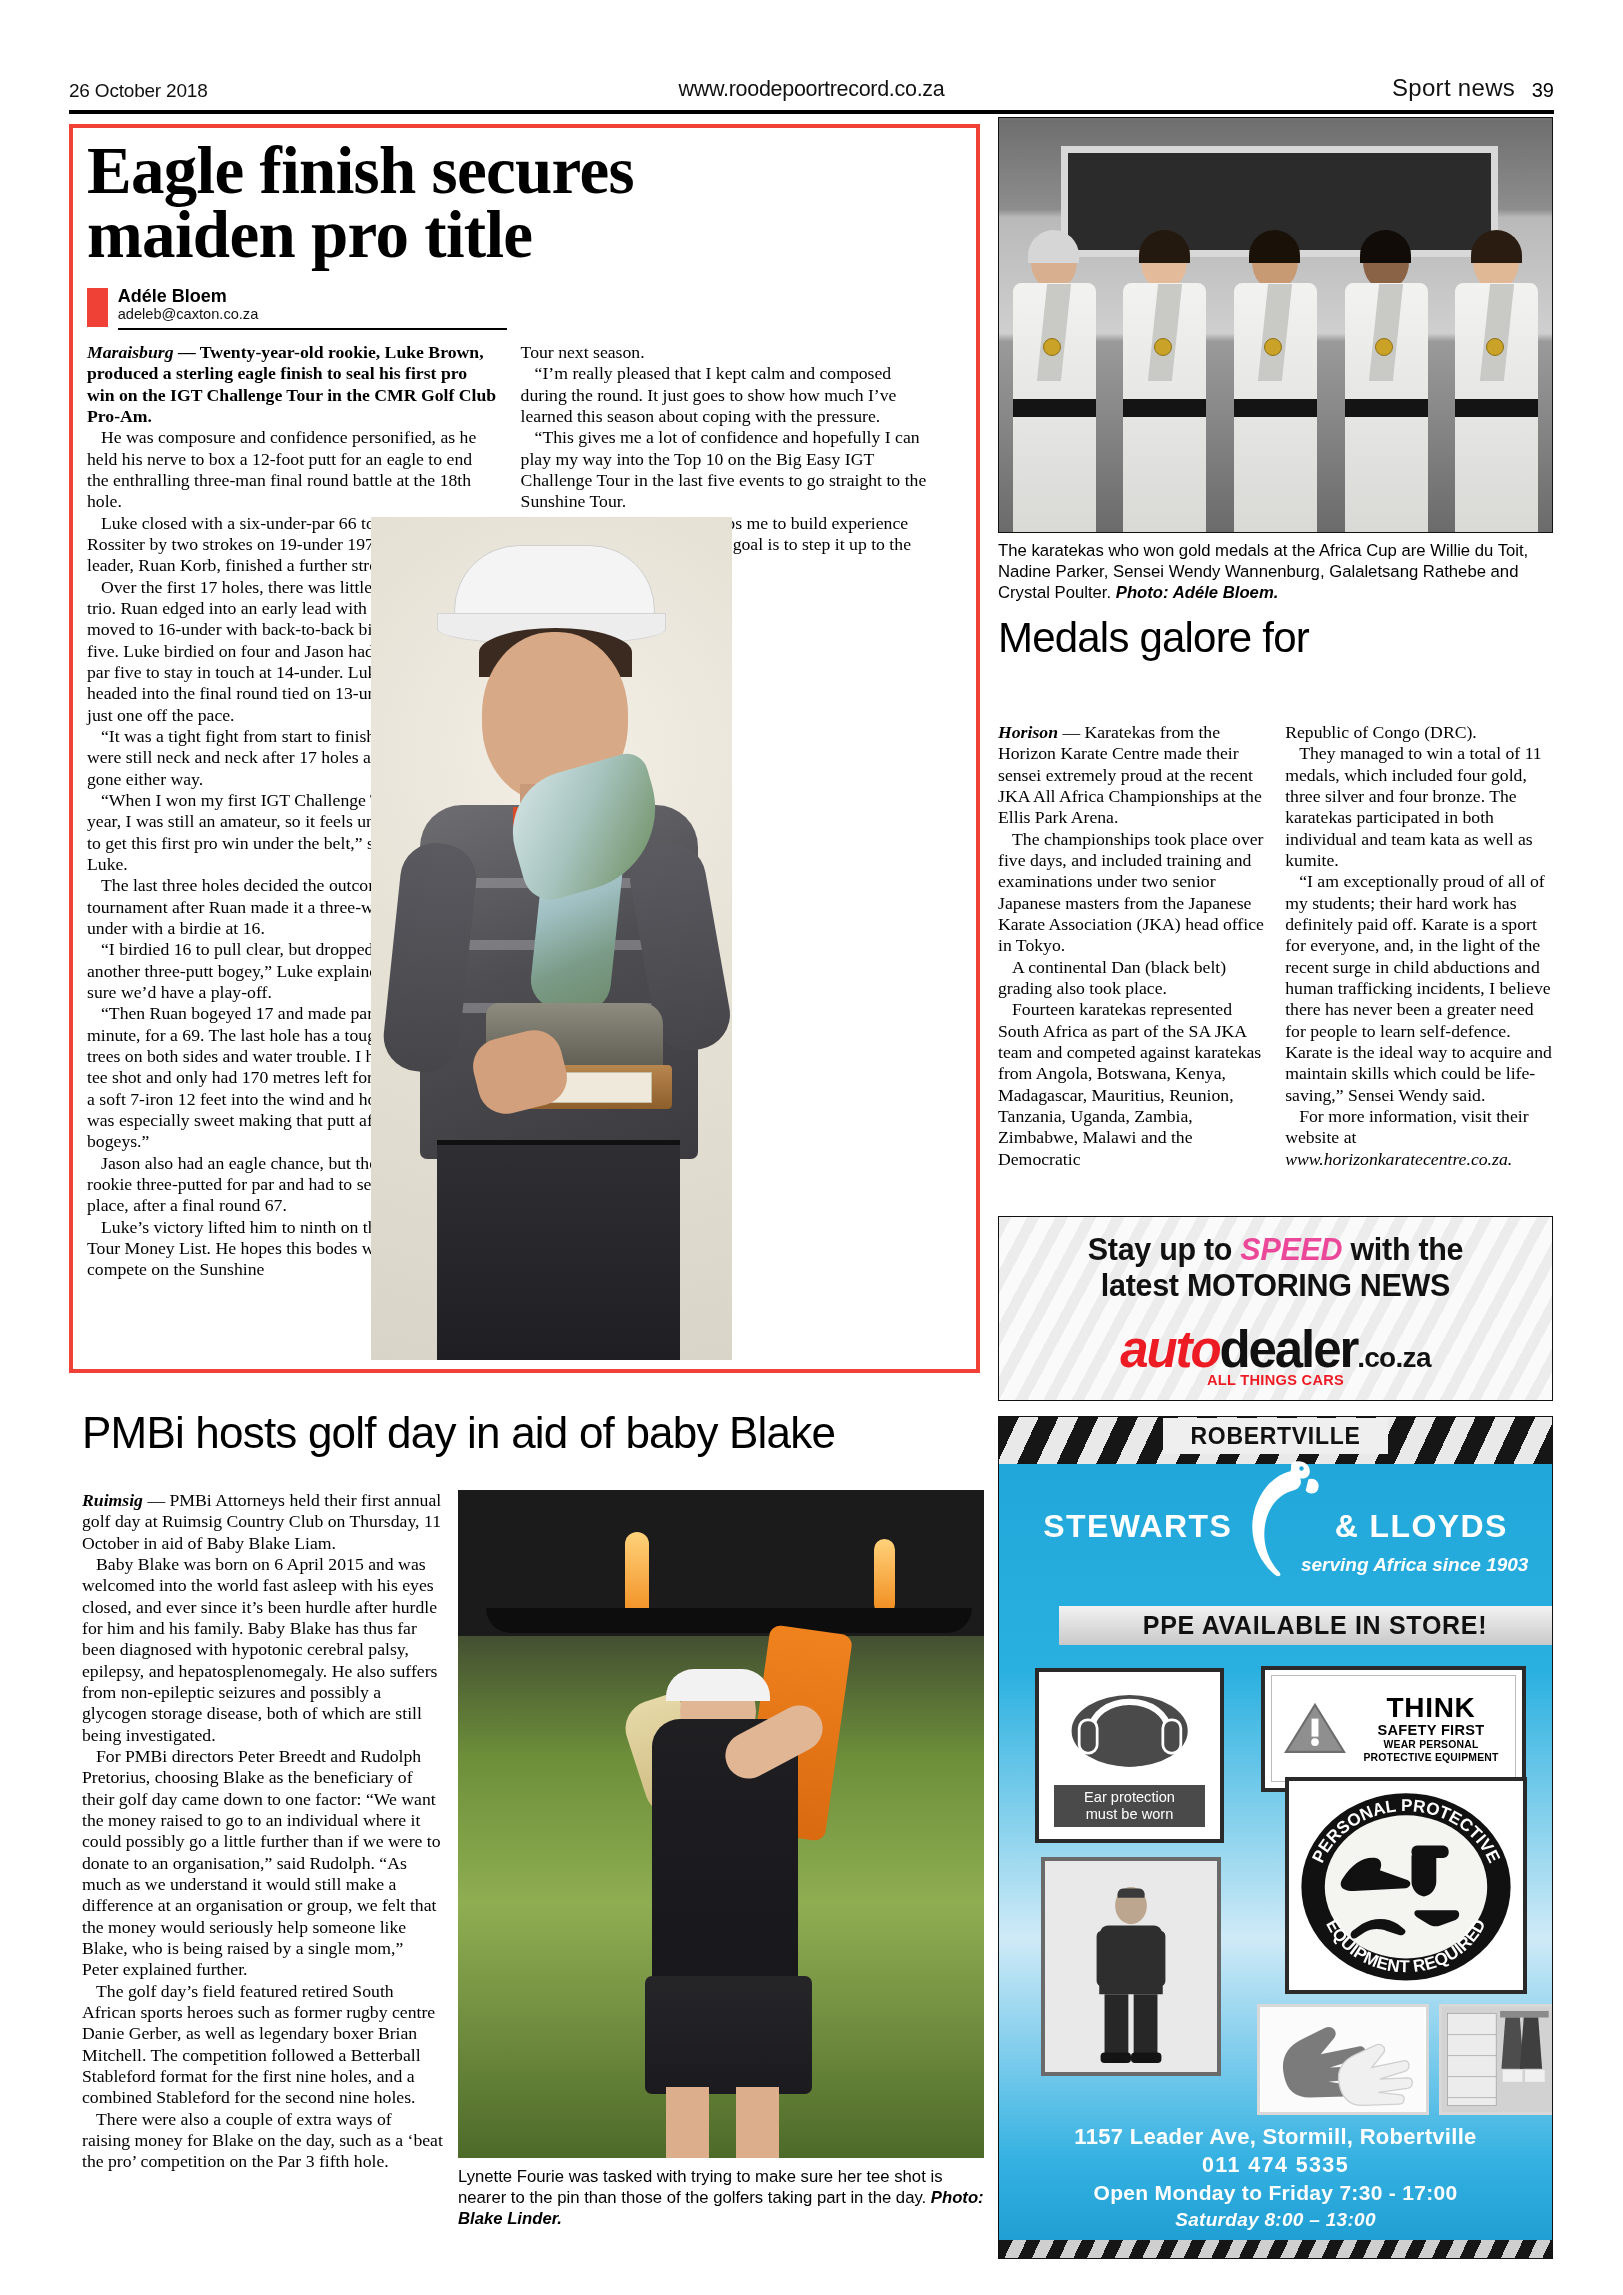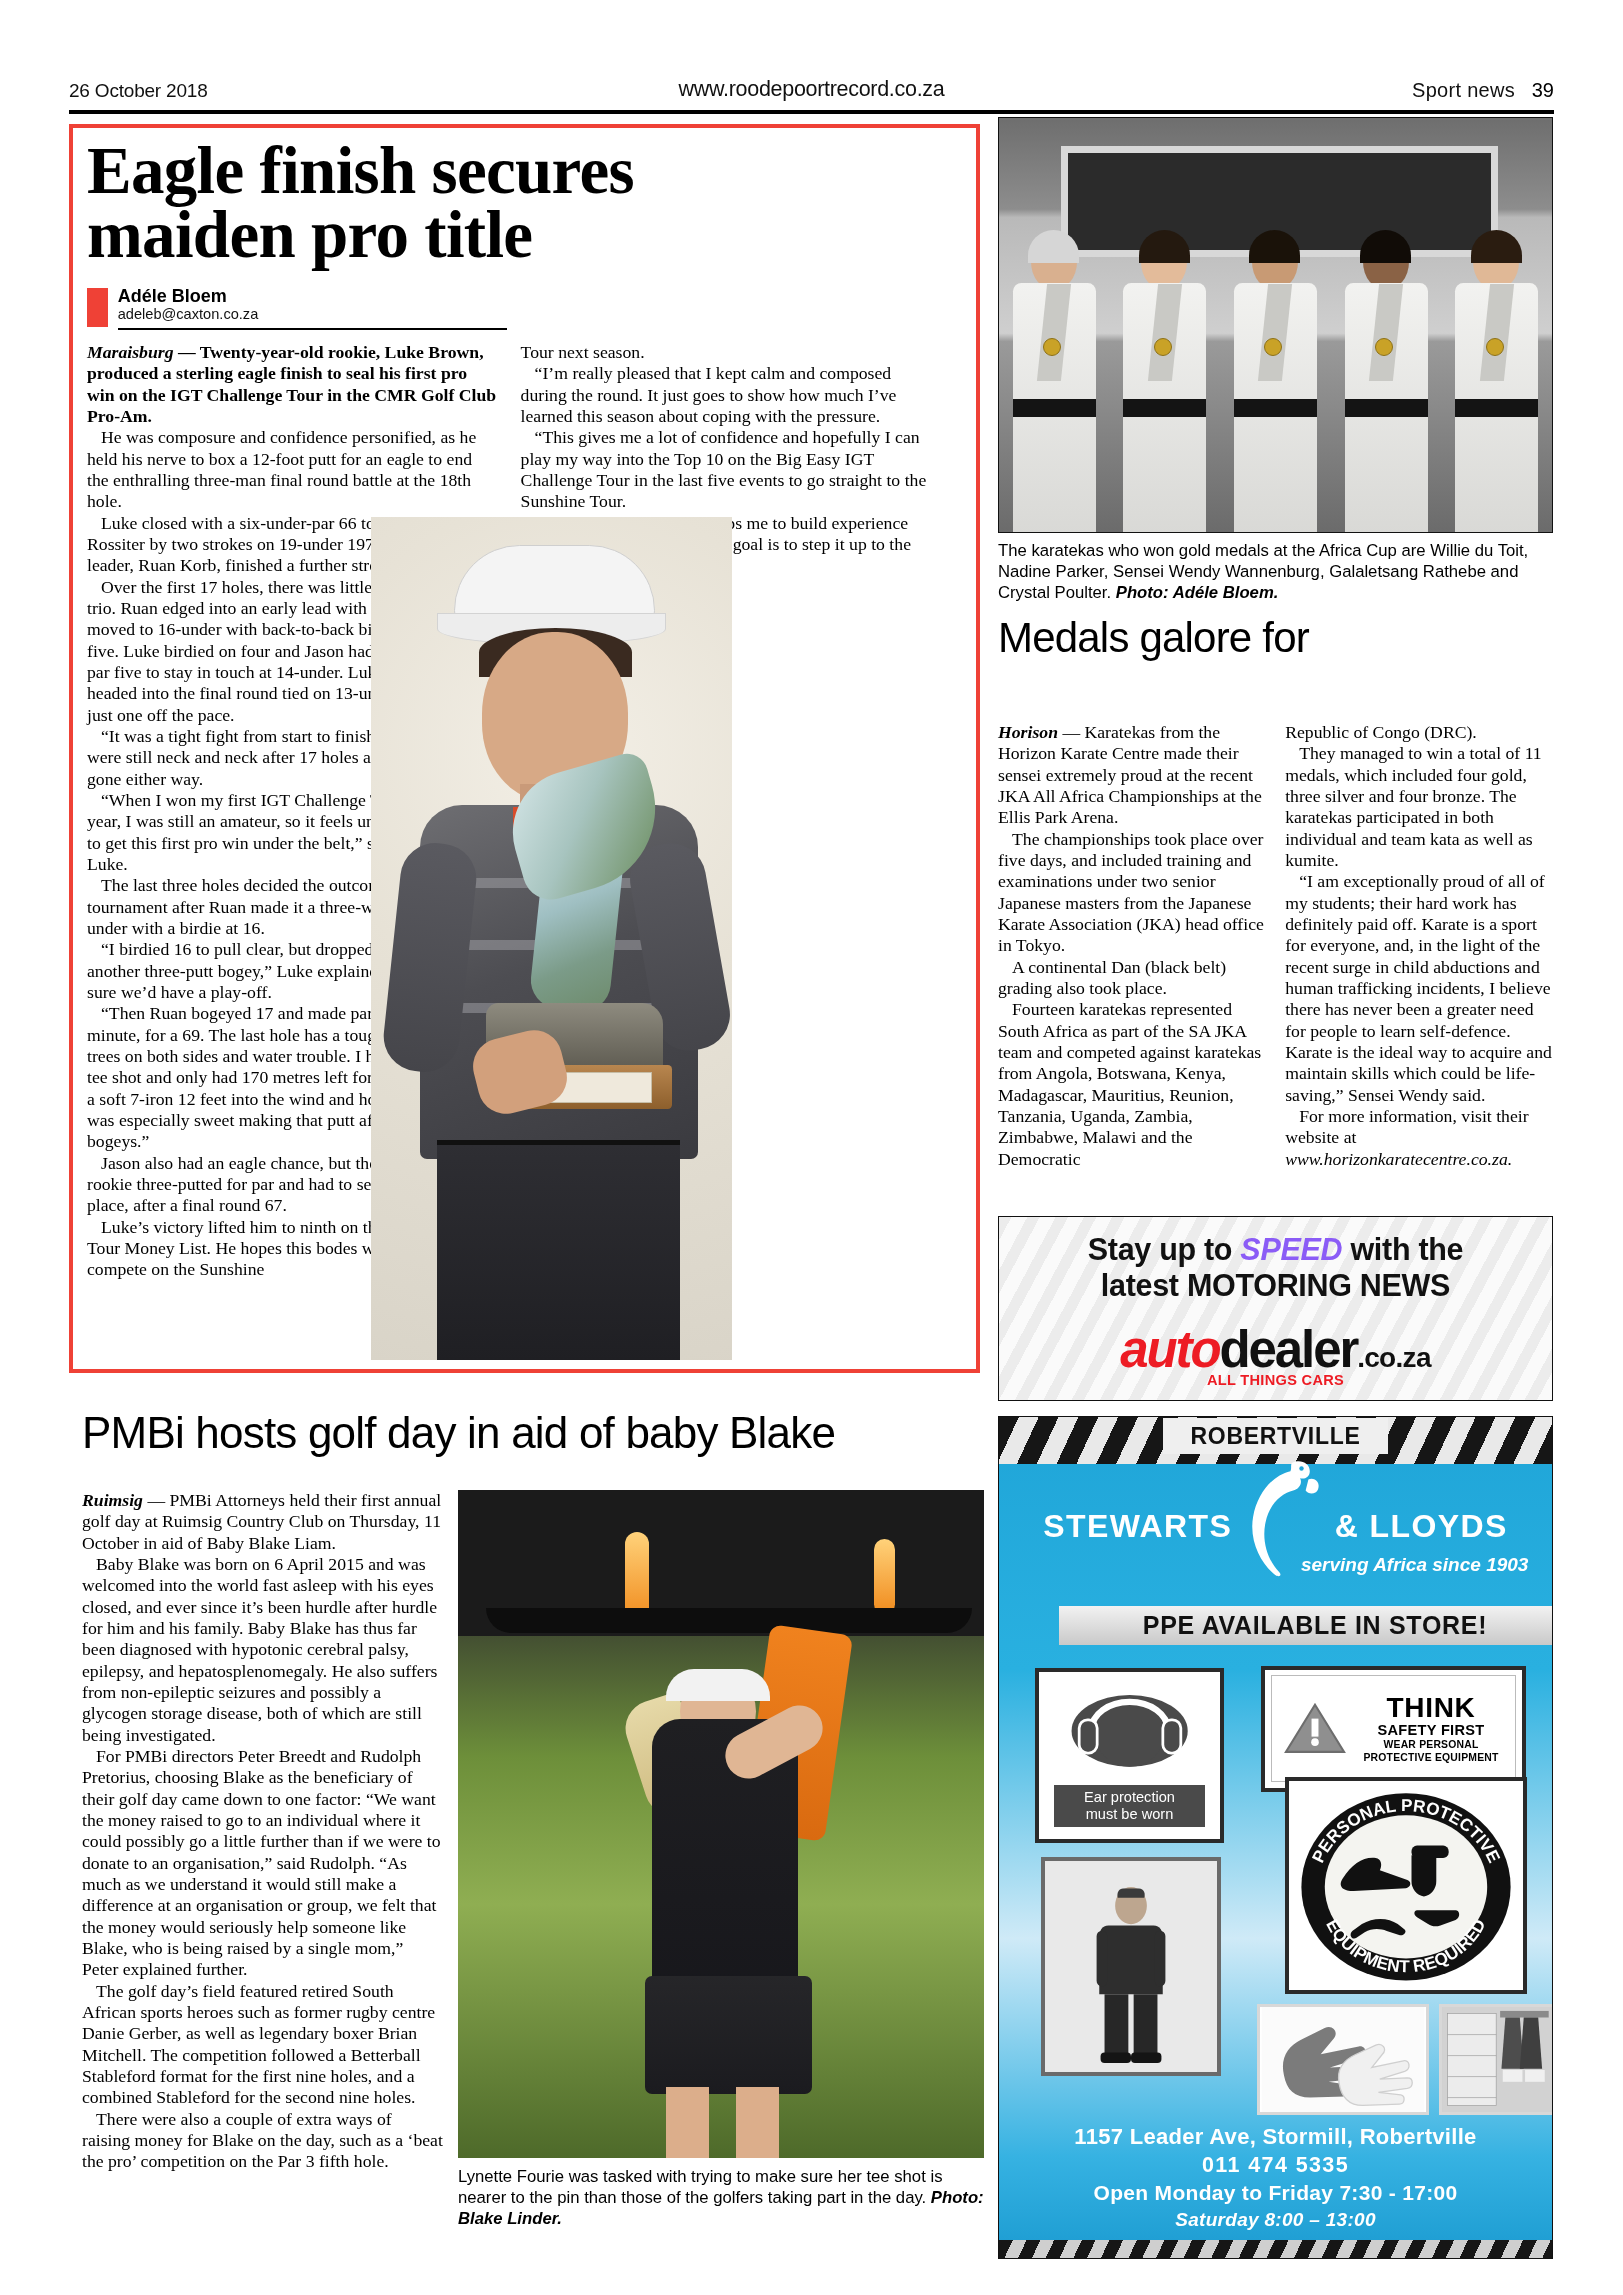--- a/index.html
+++ b/index.html
@@ -13,21 +13,21 @@
 
   
   .masthead {
     position: absolute; left: 69px; top: 66px; width: 1485px; height: 36px;
     display: flex; align-items: flex-end; justify-content: space-between;
     font-family: "Liberation Sans", sans-serif;
   }
   .masthead .date { font-size: 19px; color: #111; letter-spacing: -0.2px; }
   .masthead .site { font-size: 21.5px; color: #111; font-weight: 400; letter-spacing: -0.3px;
                     position: absolute; left: 50%; transform: translateX(-50%); bottom: 0; }
-  .masthead .sect { font-size: 20px; color: #111; letter-spacing: 0.3px; }
+  .masthead .sect { font-size: 24px; color: #111; letter-spacing: 0.3px; }
   .masthead .pageno { font-size: 20px; margin-left: 16.7px; }
   .rule { position: absolute; left: 69px; top: 110px; width: 1485px; height: 3.5px; background: #000; }
 
   
   .story1 {
     position: absolute; left: 69px; top: 124px; width: 911px; height: 1249px;
     border: 4.2px solid #ef4136; background: #fff; padding: 11px 18px 7px 14px;
   }
   .hl-serif {
     font-family: "Liberation Serif", serif; font-weight: 700;
@@ -136,21 +136,21 @@
     border: 1.4px solid #111; background: #fff; overflow:hidden;
   }
   .ad-auto .tread { position:absolute; inset:0;
      background:
        repeating-linear-gradient(118deg, #e9e9e9 0 11px, #fafafa 11px 25px),
        linear-gradient(90deg,#f6f6f6,#eaeaea);
      opacity:.85; }
   .ad-auto .inner { position:absolute; inset:0; padding: 15.3px 21px; text-align:center;
      font-family:"Liberation Sans", sans-serif; }
   .ad-auto .l1, .ad-auto .l2 { font-size: 30.5px; font-weight: 700; color:#111; line-height:1.16; letter-spacing:-0.3px;}
-  .ad-auto .spd { color:#8b5cf6; font-style: italic; font-weight:700; }
+  .ad-auto .spd { color:#ec4899; font-style: italic; font-weight:700; }
   .ad-logo { margin-top: 21px; font-size: 51px; font-weight: 700; letter-spacing: -2.1px; line-height: 1; }
   .ad-logo .a1 { color:#ed1c24; font-style: italic; }
   .ad-logo .a2 { color:#111; }
   .ad-logo .a3 { color:#111; font-size: 28px; letter-spacing: -0.7px; }
   .ad-tag { color:#ed1c24; font-size:14.6px; font-weight:700; letter-spacing:0.3px; margin-top:-2.8px; }
 
   
   .pmbi-hl { position: absolute; left: 82px; top: 1410px; width: 902px; }
   .pmbi-hl .hl-sans { font-size: 44px; }
   .pmbi-body { position: absolute; left: 82px; top: 1490px; width: 361px; }

